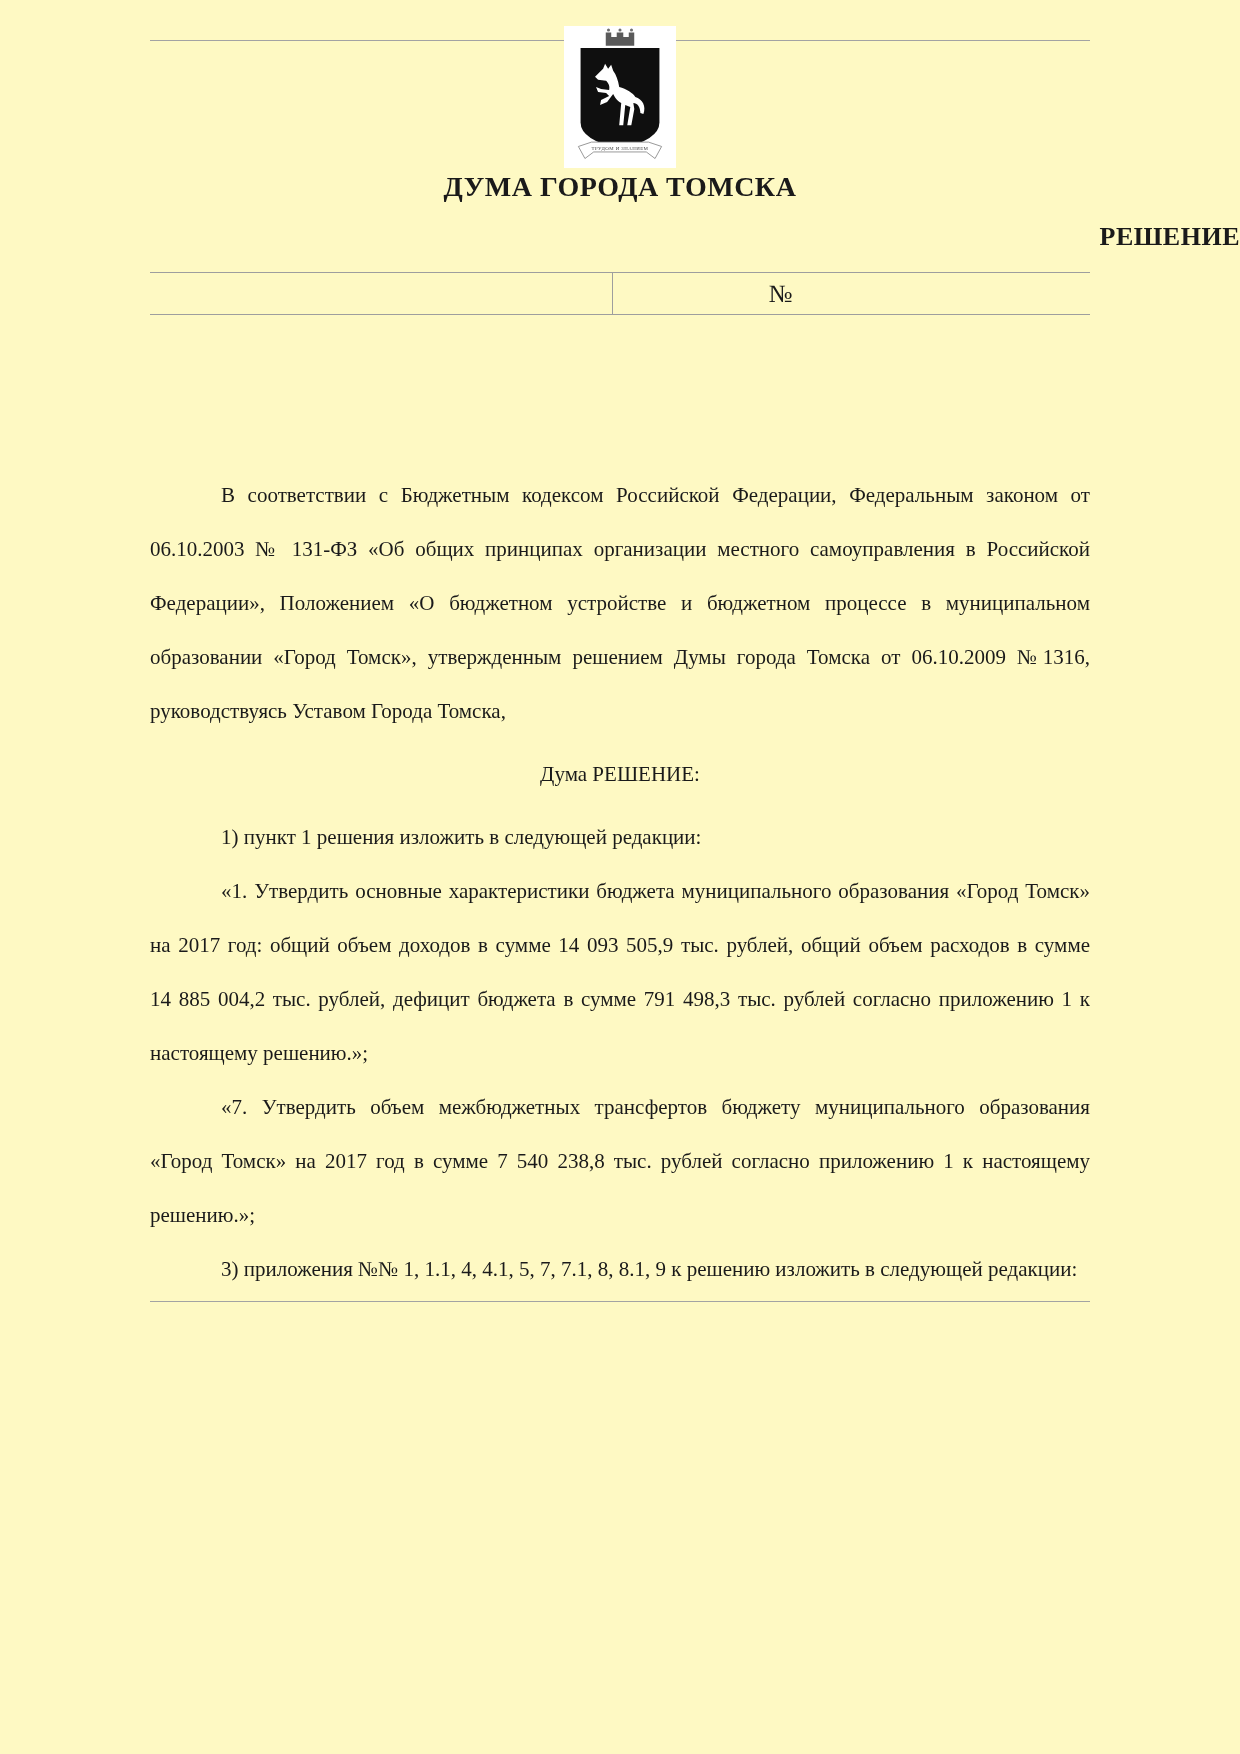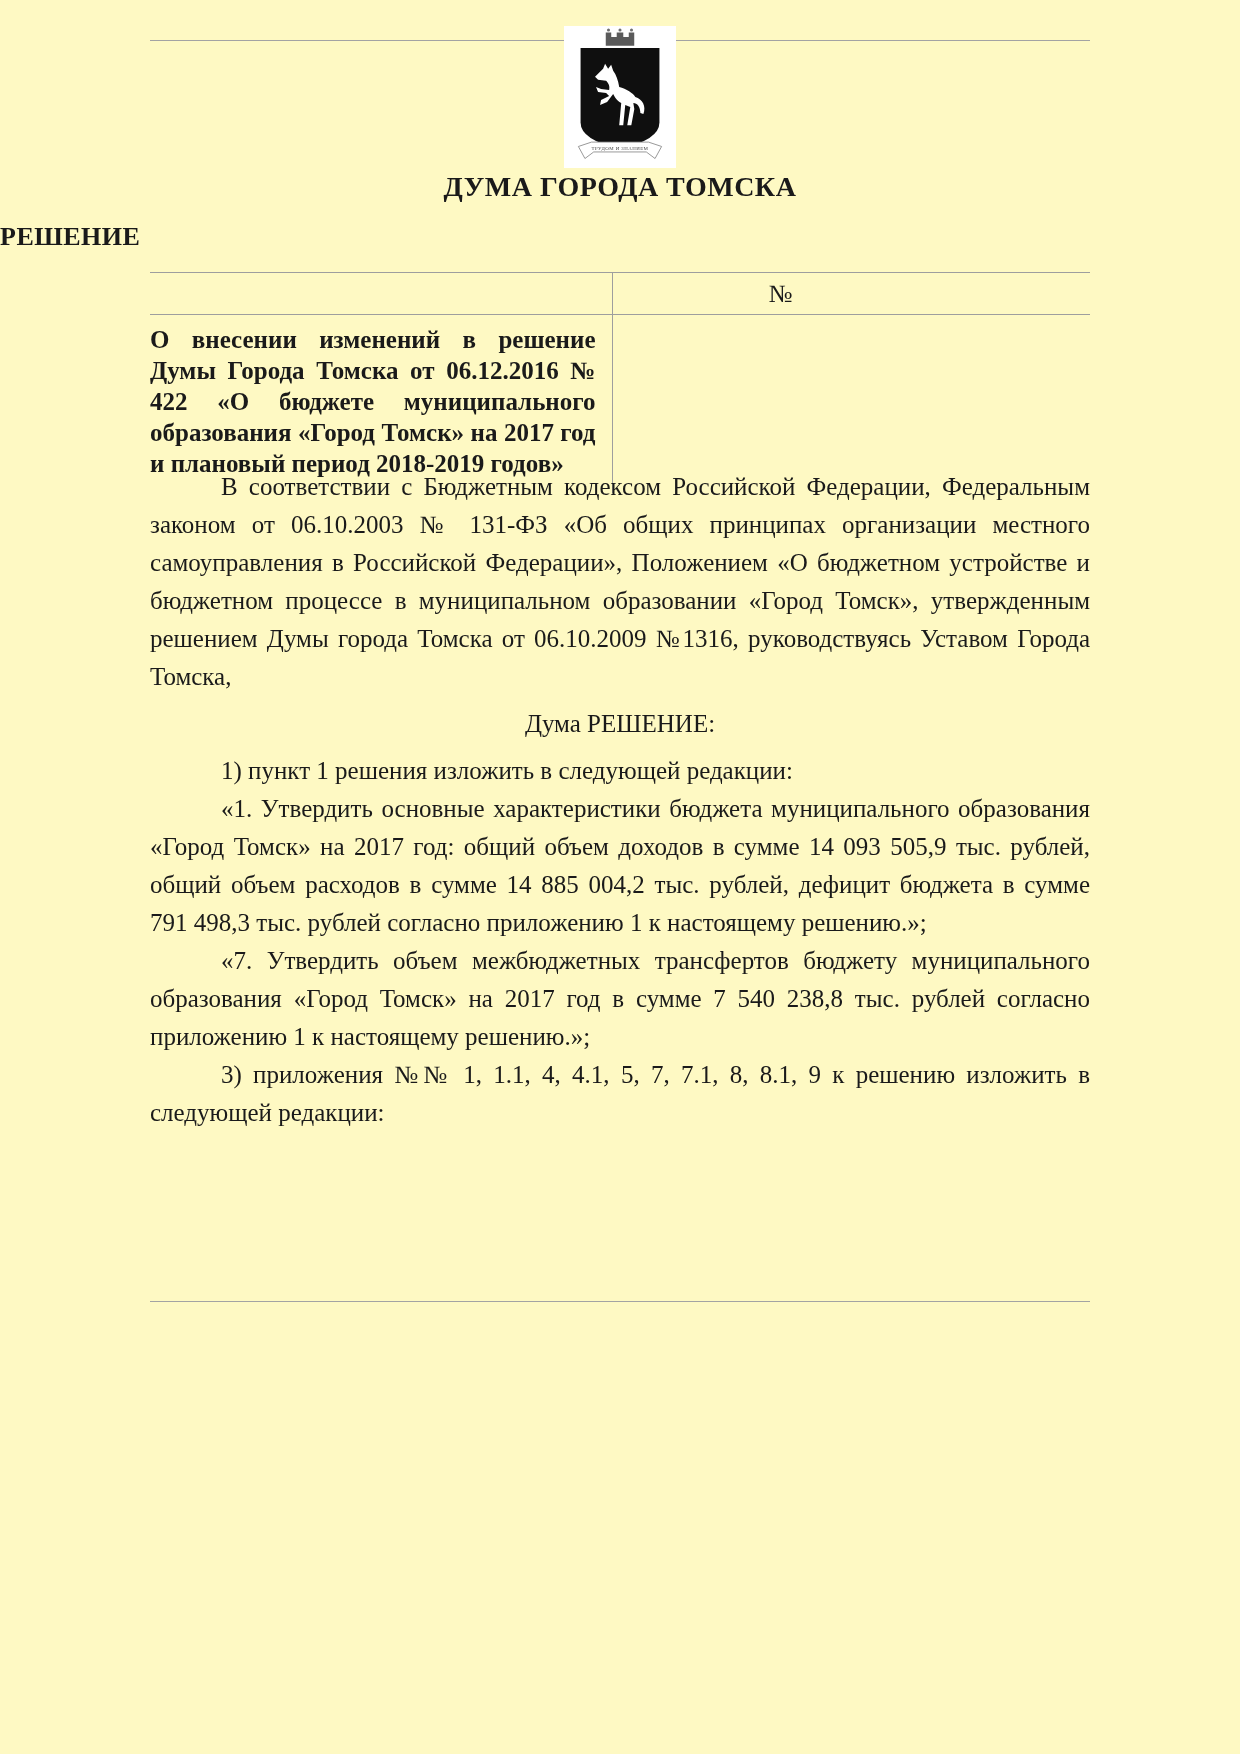--- a/index.html
+++ b/index.html
@@ -26,22 +26,23 @@
   }
   .emblem-inner { background:#ffffff; padding:0 12px; }
 
   .org-title {
     position:absolute; top:170px; left:0; width:100%;
     text-align:center; font-weight:bold; font-size:28px; line-height:34px;
     letter-spacing:0.5px;
   }
   .doc-type {
     position:absolute; top:221px; left:0; width:100%;
-    text-align:left; font-weight:bold; font-size:26px; line-height:32px;
+    text-align:right; font-weight:bold; font-size:26px; line-height:32px;
     letter-spacing:0.5px;
+    padding-left:36px;
   }
 
   table.head-table {
     position:absolute; top:272px; left:150px; width:940px;
     border-collapse:collapse; table-layout:fixed;
     border-top:1px solid #9e9e9e;
   }
   table.head-table td { vertical-align:top; }
   td.col-left  { width:462px; border-right:1px solid #9e9e9e; }
   td.col-right { width:478px; }
@@ -49,21 +50,21 @@
   .num-cell { font-size:25px; padding-left:156px; }
   .subject-cell {
     font-weight:bold; font-size:25px; line-height:31px;
     text-align:justify; padding:9px 16px 14px 0;
   }
 
   .content {
     position:absolute; top:468px; left:150px; width:940px;
   }
   .content p {
-    font-size:25px; line-height:38px;
+    font-size:21px; line-height:54px;
     text-align:justify; text-indent:71px;
     margin:0;
   }
   .content p.res-heading {
     text-align:center; text-indent:0; margin:9px 0 9px 0;
   }
 </style>
 </head>
 <body>
 
@@ -108,24 +109,20 @@
   <div class="org-title">ДУМА ГОРОДА ТОМСКА</div>
 
   <div class="doc-type">РЕШЕНИЕ</div>
 
   <table class="head-table">
     <tbody>
         <tr class="num-row">
       <td class="col-left"></td>
       <td class="col-right num-cell">№</td>
     </tr>
-    <tr>
-      <td class="col-left subject-cell">О внесении изменений в решение Думы Города Томска от 06.12.2016 № 422 «О бюджете муниципального образования «Город Томск» на 2017 год и плановый период 2018-2019 годов»</td>
-      <td class="col-right"></td>
-    </tr>
   </tbody>
     </table>
 
   <div class="content">
     <p>В соответствии с Бюджетным кодексом Российской Федерации, Федеральным законом от 06.10.2003 № 131-ФЗ «Об общих принципах организации местного самоуправления в Российской Федерации», Положением «О бюджетном устройстве и бюджетном процессе в муниципальном образовании «Город Томск», утвержденным решением Думы города Томска от 06.10.2009 №1316, руководствуясь Уставом Города Томска,</p>
     <p class="res-heading">Дума РЕШЕНИЕ:</p>
     <p>1) пункт 1 решения изложить в следующей редакции:</p>
     <p>«1. Утвердить основные характеристики бюджета муниципального образования «Город Томск» на 2017 год: общий объем доходов в сумме 14&nbsp;093&nbsp;505,9 тыс. рублей, общий объем расходов в сумме 14&nbsp;885&nbsp;004,2 тыс. рублей, дефицит бюджета в сумме 791&nbsp;498,3 тыс. рублей согласно приложению 1 к настоящему решению.»;</p>
     <p>«7. Утвердить объем межбюджетных трансфертов бюджету муниципального образования «Город Томск» на 2017 год в сумме 7&nbsp;540&nbsp;238,8 тыс. рублей согласно приложению 1 к настоящему решению.»;</p>
     <p>3) приложения №№ 1, 1.1, 4, 4.1, 5, 7, 7.1, 8, 8.1, 9 к решению изложить в следующей редакции:</p>

